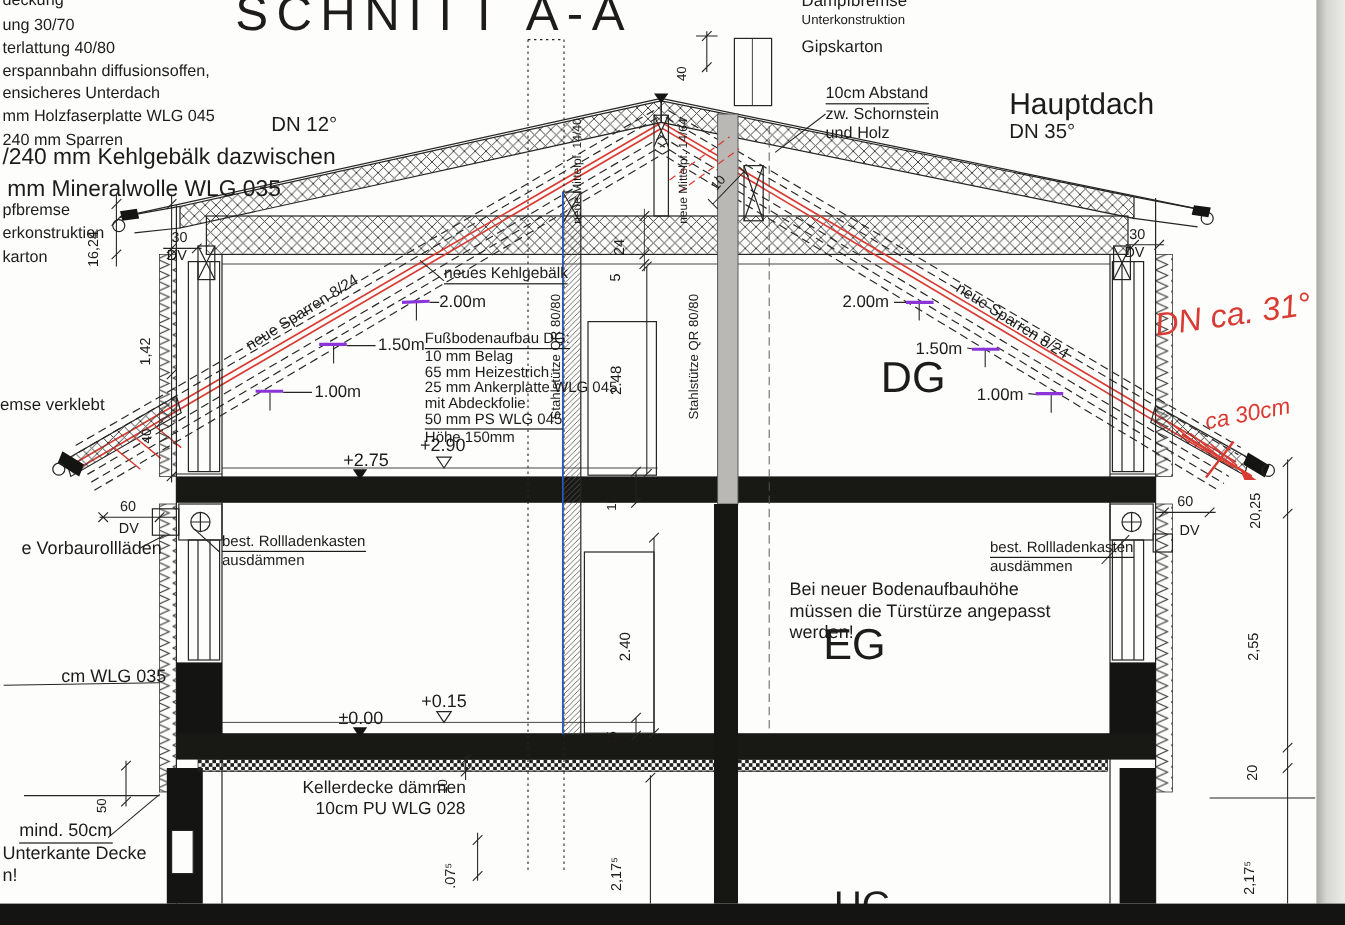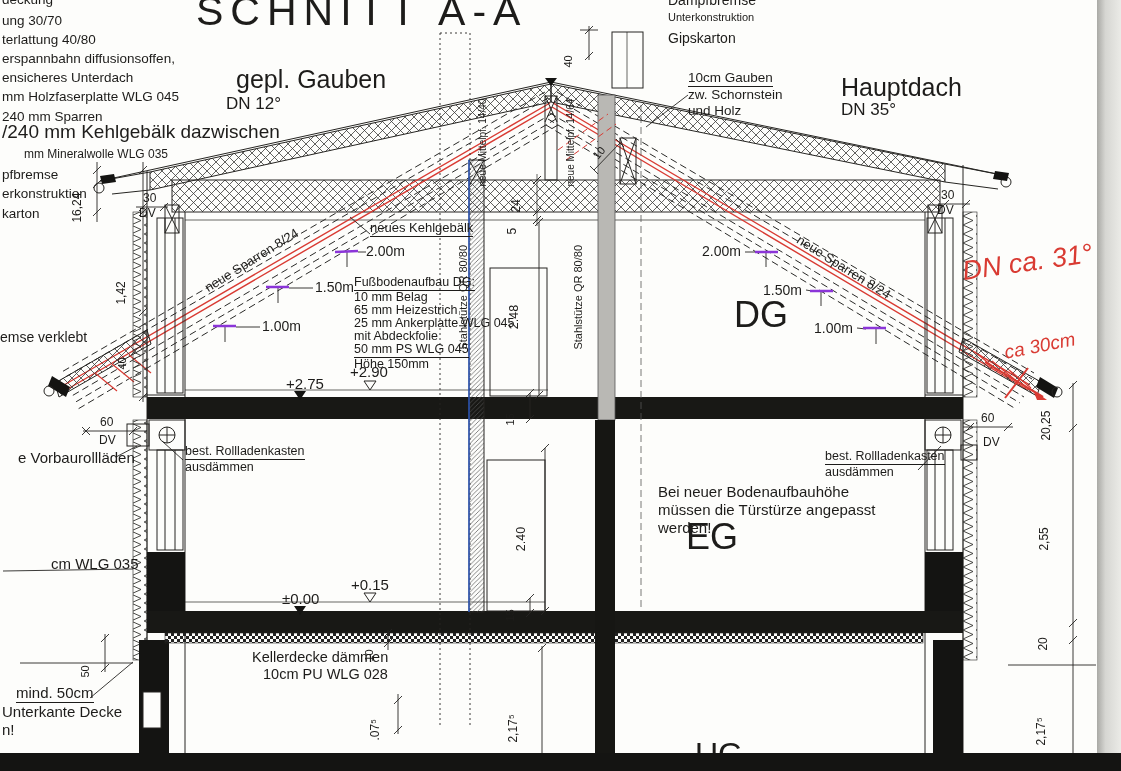--- a/index.html
+++ b/index.html
@@ -187,43 +187,42 @@
   </g>
 
   <g>
     <path d="M985,362 L1043,397" stroke="#d93b33" stroke-width="2.2" fill="none"></path>
     <polygon points="1047,400 1033,390 1037,400" fill="#d93b33"></polygon>
     <path d="M1005,398 L1028,368" stroke="#d93b33" stroke-width="2" fill="none"></path>
   </g>
 </svg>
 
 <span class="lbl" style="left:196px;top:-10px;font-size:41px;letter-spacing:7px;font-weight:500;">SCHNITT A-A</span>
-<span class="lbl" style="left:236px;top:66px;font-size:25px;">gepl. Gauben</span>
 <span class="lbl" style="left:226px;top:95px;font-size:17px;">DN 12°</span>
 <span class="lbl" style="left:841px;top:74px;font-size:25px;">Hauptdach</span>
 <span class="lbl" style="left:841px;top:101px;font-size:17px;">DN 35°</span>
 
 <span class="lbl" style="left:2px;top:-7px;font-size:13.5px;">deckung</span>
 <span class="lbl" style="left:2px;top:14px;font-size:13.5px;">ung 30/70</span>
 <span class="lbl" style="left:2px;top:33px;font-size:13.5px;">terlattung 40/80</span>
 <span class="lbl" style="left:2px;top:52px;font-size:13.5px;">erspannbahn diffusionsoffen,</span>
 <span class="lbl" style="left:2px;top:71px;font-size:13.5px;">ensicheres Unterdach</span>
 <span class="lbl" style="left:2px;top:90px;font-size:13.5px;">mm Holzfaserplatte WLG 045</span>
 <span class="lbl" style="left:2px;top:110px;font-size:13.5px;">240 mm  Sparren</span>
 <span class="lbl" style="left:2px;top:122px;font-size:19px;">/240 mm Kehlgebälk dazwischen</span>
-<span class="lbl" style="left:24px;top:148px;font-size:12px;text-align:right;">mm Mineralwolle WLG 035</span>
+<span class="lbl" style="left:6px;top:148px;font-size:19px;text-align:right;">mm Mineralwolle WLG 035</span>
 <span class="lbl" style="left:2px;top:168px;font-size:13.5px;">pfbremse</span>
 <span class="lbl" style="left:2px;top:187px;font-size:13.5px;">erkonstruktion</span>
 <span class="lbl" style="left:2px;top:207px;font-size:13.5px;">karton</span>
 
 <span class="lbl" style="left:668px;top:-7px;font-size:14px;">Dampfbremse</span>
 <span class="lbl" style="left:668px;top:12px;font-size:11px;">Unterkonstruktion</span>
 <span class="lbl" style="left:668px;top:31px;font-size:14px;">Gipskarton</span>
 
-<span class="lbl u" style="left:688px;top:71px;font-size:13.5px;">10cm Gauben</span>
+<span class="lbl u" style="left:688px;top:71px;font-size:13.5px;">10cm Abstand</span>
 <span class="lbl" style="left:688px;top:88px;font-size:13.5px;">zw. Schornstein</span>
 <span class="lbl" style="left:688px;top:104px;font-size:13.5px;">und Holz</span>
 
 <span class="lbl u" style="left:370px;top:221px;font-size:13px;">neues Kehlgebälk</span>
 
 <span class="lbl u" style="left:354px;top:276px;font-size:12.5px;">Fußbodenaufbau DG:</span>
 <span class="lbl" style="left:354px;top:291px;font-size:12.5px;">10 mm Belag</span>
 <span class="lbl" style="left:354px;top:304px;font-size:12.5px;">65 mm Heizestrich</span>
 <span class="lbl" style="left:354px;top:317px;font-size:12.5px;">25 mm Ankerplatte WLG 045</span>
 <span class="lbl" style="left:354px;top:330px;font-size:12.5px;">mit Abdeckfolie</span>

